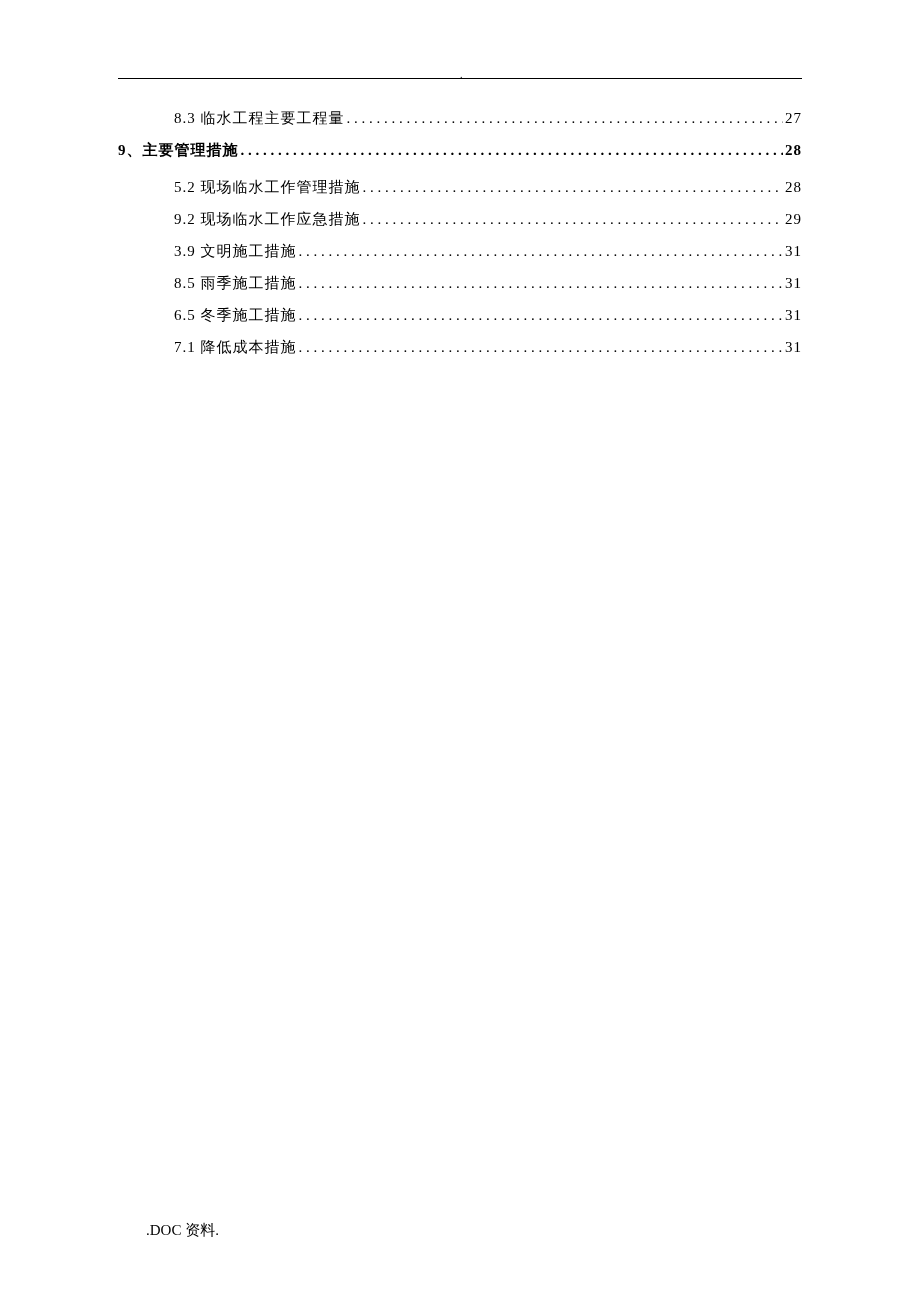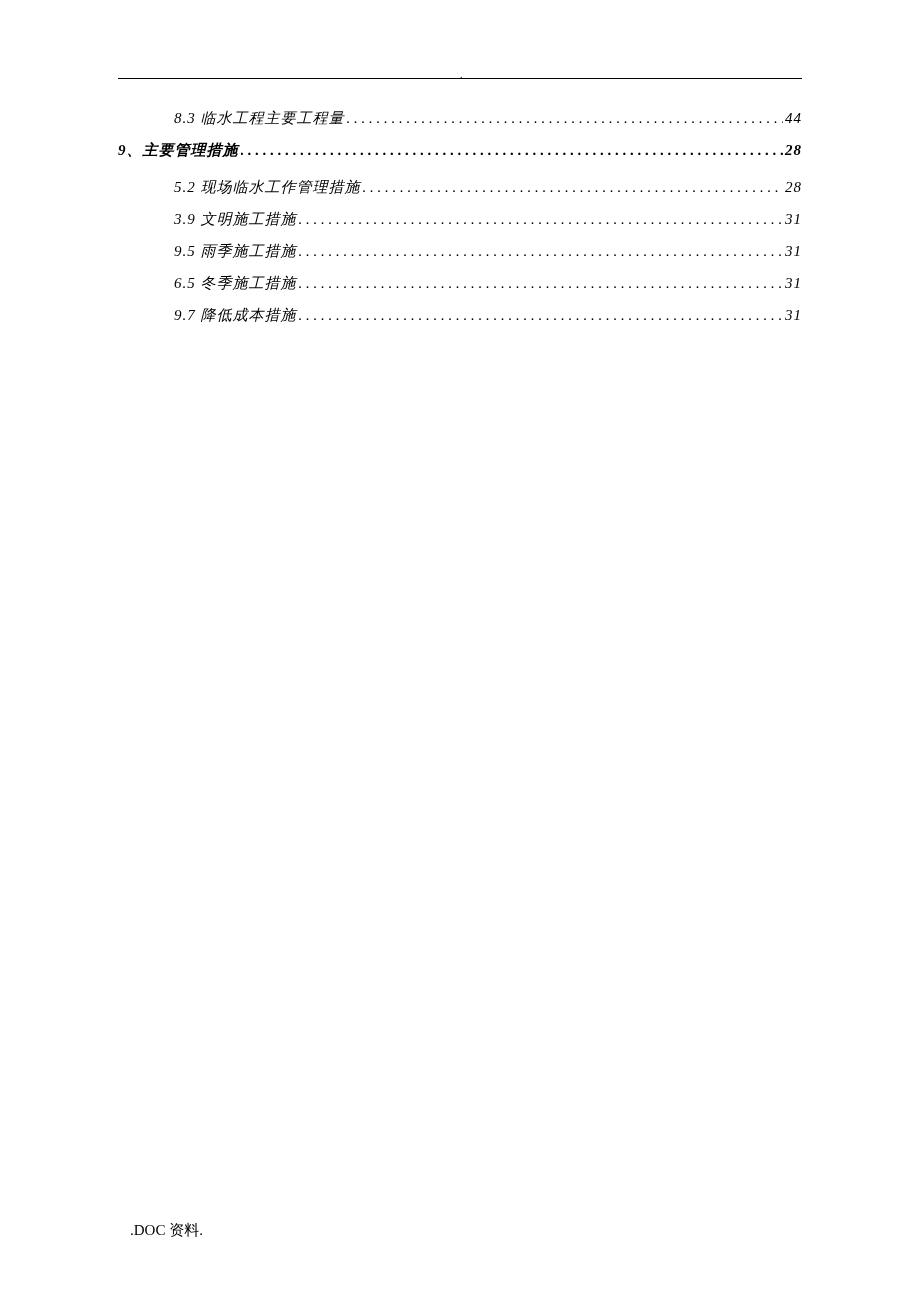--- a/index.html
+++ b/index.html
@@ -29,21 +29,20 @@
       font-size: 15px;
       color: #000;
       line-height: 1;
     }
     .toc-row {
       display: flex;
       align-items: center;
       white-space: nowrap;
       margin-bottom: 17px;
       letter-spacing: 1px;
-      font-style: italic;
     }
     .toc-row.level-1 {
       font-weight: bold;
       margin-left: 0;
       margin-top: 16px;
       margin-bottom: 22px;
     }
     .toc-row.level-2 {
       margin-left: 56px;
       font-weight: normal;
@@ -68,65 +67,70 @@
     }
     .toc-row.level-1 .toc-dots::after {
       font-weight: bold;
     }
     .toc-page {
       flex: 0 0 auto;
     }
     .footer {
       position: absolute;
       bottom: 62px;
-      left: 130px;
+      left: 146px;
       font-size: 15px;
       color: #000;
     }
   </style>
 </head>
 <body>
 
 <div class="page">
   <div class="header-rule">
     <span class="header-dot">.</span>
   </div>
   <div class="toc">
       <div class="toc-row level-2">
         <span class="toc-label">8.3 临水工程主要工程量</span>
         <span class="toc-dots"></span>
-        <span class="toc-page">44</span>
+        <span class="toc-page">27</span>
       </div>
       <div class="toc-row level-1">
         <span class="toc-label">9、主要管理措施</span>
         <span class="toc-dots"></span>
         <span class="toc-page">28</span>
       </div>
       <div class="toc-row level-2">
         <span class="toc-label">5.2 现场临水工作管理措施</span>
         <span class="toc-dots"></span>
         <span class="toc-page">28</span>
       </div>
       <div class="toc-row level-2">
+        <span class="toc-label">9.2 现场临水工作应急措施</span>
+        <span class="toc-dots"></span>
+        <span class="toc-page">29</span>
+      </div>
+      <div class="toc-row level-2">
         <span class="toc-label">3.9 文明施工措施</span>
         <span class="toc-dots"></span>
         <span class="toc-page">31</span>
       </div>
       <div class="toc-row level-2">
-        <span class="toc-label">9.5 雨季施工措施</span>
+        <span class="toc-label">8.5 雨季施工措施</span>
         <span class="toc-dots"></span>
         <span class="toc-page">31</span>
       </div>
       <div class="toc-row level-2">
         <span class="toc-label">6.5 冬季施工措施</span>
         <span class="toc-dots"></span>
         <span class="toc-page">31</span>
       </div>
       <div class="toc-row level-2">
-        <span class="toc-label">9.7 降低成本措施</span>
+        <span class="toc-label">7.1 降低成本措施</span>
         <span class="toc-dots"></span>
         <span class="toc-page">31</span>
       </div>
     </div>
 </div>
 
 <div class="footer">
   <span>.DOC 资料.</span>
 </div>
 

